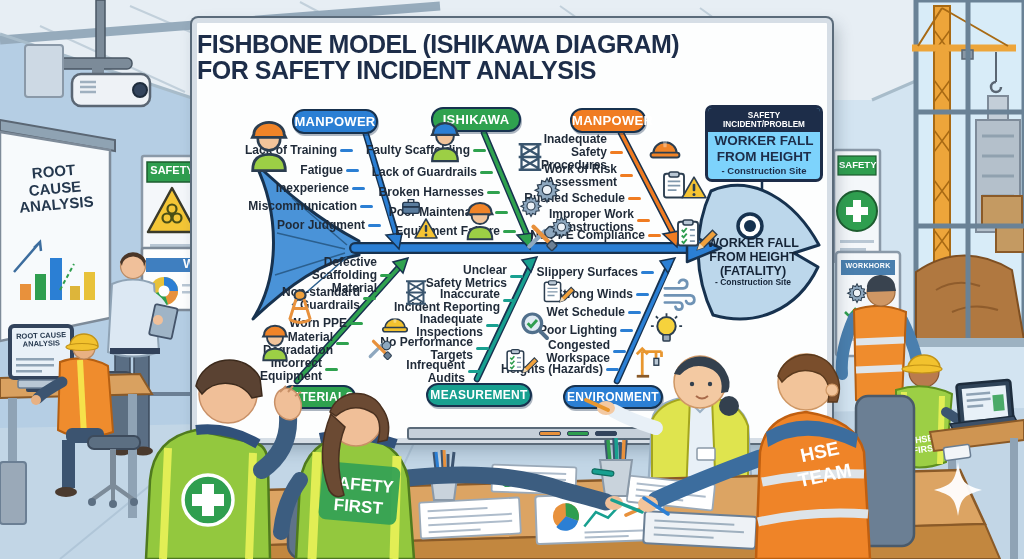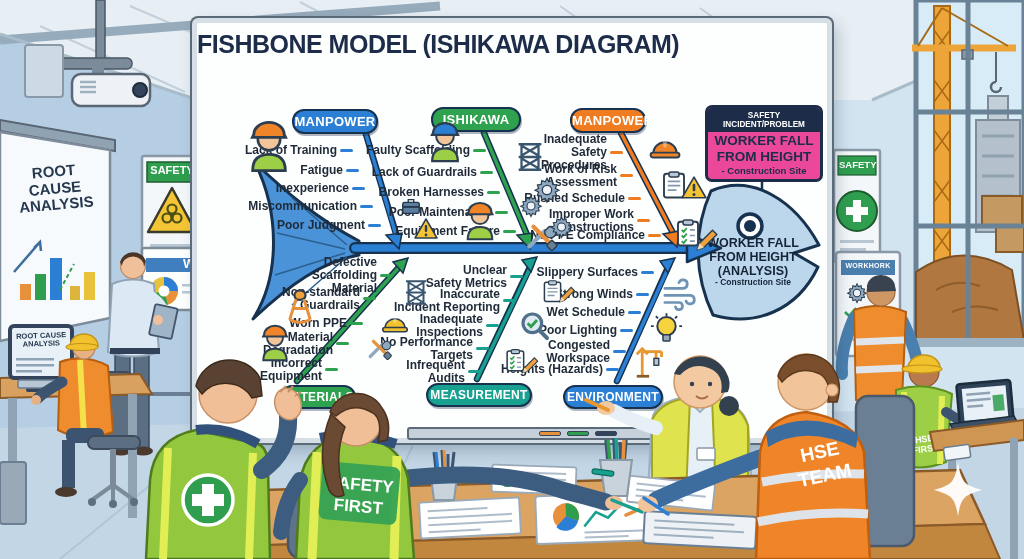--- a/index.html
+++ b/index.html
@@ -19,21 +19,21 @@
   .pill{position:absolute;color:#fff;font-weight:bold;font-size:13px;text-align:center;
     padding:3px 0;border:2.5px solid #17324f;border-radius:12px;letter-spacing:.3px;
     box-shadow:1px 2px 0 rgba(23,50,79,.35);}
   .cat{position:absolute;inset:0;pointer-events:none;}
   .cause{position:absolute;font-size:12px;font-weight:bold;color:#1f2a38;line-height:1.08;
     text-align:right;white-space:nowrap;}
   .cause.w{white-space:normal;}
   .cause::after{content:"";position:absolute;right:-16px;top:50%;margin-top:-1.5px;
     width:13px;height:3px;background:var(--c);border-radius:2px;}
   .incident{position:absolute;left:508px;top:82px;width:118px;border:3px solid #1d2d49;
-    border-radius:7px;background:#ec4899;overflow:hidden;text-align:center;}
+    border-radius:7px;background:#7dd3fc;overflow:hidden;text-align:center;}
   .incident .hd{background:#1d2d49;color:#fff;font-size:8.2px;font-weight:bold;padding:3px 1px;}
   .incident .l1{font-size:13.5px;font-weight:bold;color:#1d2d49;line-height:1.06;margin-top:2px;}
   .incident .l3{font-size:9.5px;font-weight:bold;color:#1d2d49;padding-bottom:3px;}
   .headtext{position:absolute;left:500px;top:214px;width:112px;text-align:center;
     color:#152437;font-weight:bold;line-height:1.1;}
   .headtext .h1{font-size:12.5px;}
   .headtext .h4{font-size:8.5px;}
   .tray{position:absolute;left:210px;top:404px;width:300px;height:13px;background:#c6d0da;
     border:2px solid #5b6b7a;border-radius:3px;}
   .tray span{position:absolute;top:2px;width:22px;height:5px;border:1px solid #33445c;border-radius:2px;}
@@ -346,20 +346,21 @@
   </div>
   <div class="ov ov-posterL">SAFETY</div>
   <div class="ov ov-flip">WORKSHOP</div>
   <div class="ov ov-posterR">SAFETY</div>
   <div class="ov ov-workhork">WORKHORK</div>
 
   <div class="whiteboard">
     <div class="fb">
       <div class="wb-title">
         <div>FISHBONE MODEL (ISHIKAWA DIAGRAM)</div>
+        <div>FOR SAFETY INCIDENT ANALYSIS</div>
       </div>
 
       <svg class="fbsvg" width="640" height="425" viewBox="0 0 640 425">
 
         <path d="M565,152 V176" stroke="#17324f" stroke-width="2.5"></path>
 
         <g>
           <path d="M514,168 C556,150 598,178 622,222 L597,230 L621,244 C600,288 558,304 516,292 C497,252 496,208 514,168 Z" fill="#bcd7eb" stroke="#17324f" stroke-width="3" stroke-linejoin="round"></path>
           <circle cx="553" cy="203" r="12" fill="#ffffff" stroke="#17324f" stroke-width="3.5"></circle>
           <circle cx="553" cy="203" r="6" fill="#17324f"></circle>
@@ -462,21 +463,21 @@
       <div class="incident">
         <div class="hd">SAFETY INCIDENT/PROBLEM</div>
         <div class="l1">WORKER FALL</div>
         <div class="l1">FROM HEIGHT</div>
         <div class="l3">- Construction Site</div>
       </div>
 
       <div class="headtext">
         <div class="h1">WORKER FALL</div>
         <div class="h1">FROM HEIGHT</div>
-        <div class="h1">(ANALYSIS)</div>
+        <div class="h1">(FATALITY)</div>
         <div class="h4">- Construction Site</div>
       </div>
 
       <svg class="wbicon" style="left:44px;top:84px;color:#f08428" width="56" height="76" viewBox="0 0 24 24">
           <use href="#i-worker"></use>
         </svg>
       <svg class="wbicon" style="left:226px;top:94px;color:#2b7fd4" width="44" height="48" viewBox="0 0 24 24">
           <use href="#i-worker"></use>
         </svg>
       <svg class="wbicon" style="left:262px;top:172px;color:#f08428" width="42" height="50" viewBox="0 0 24 24">

